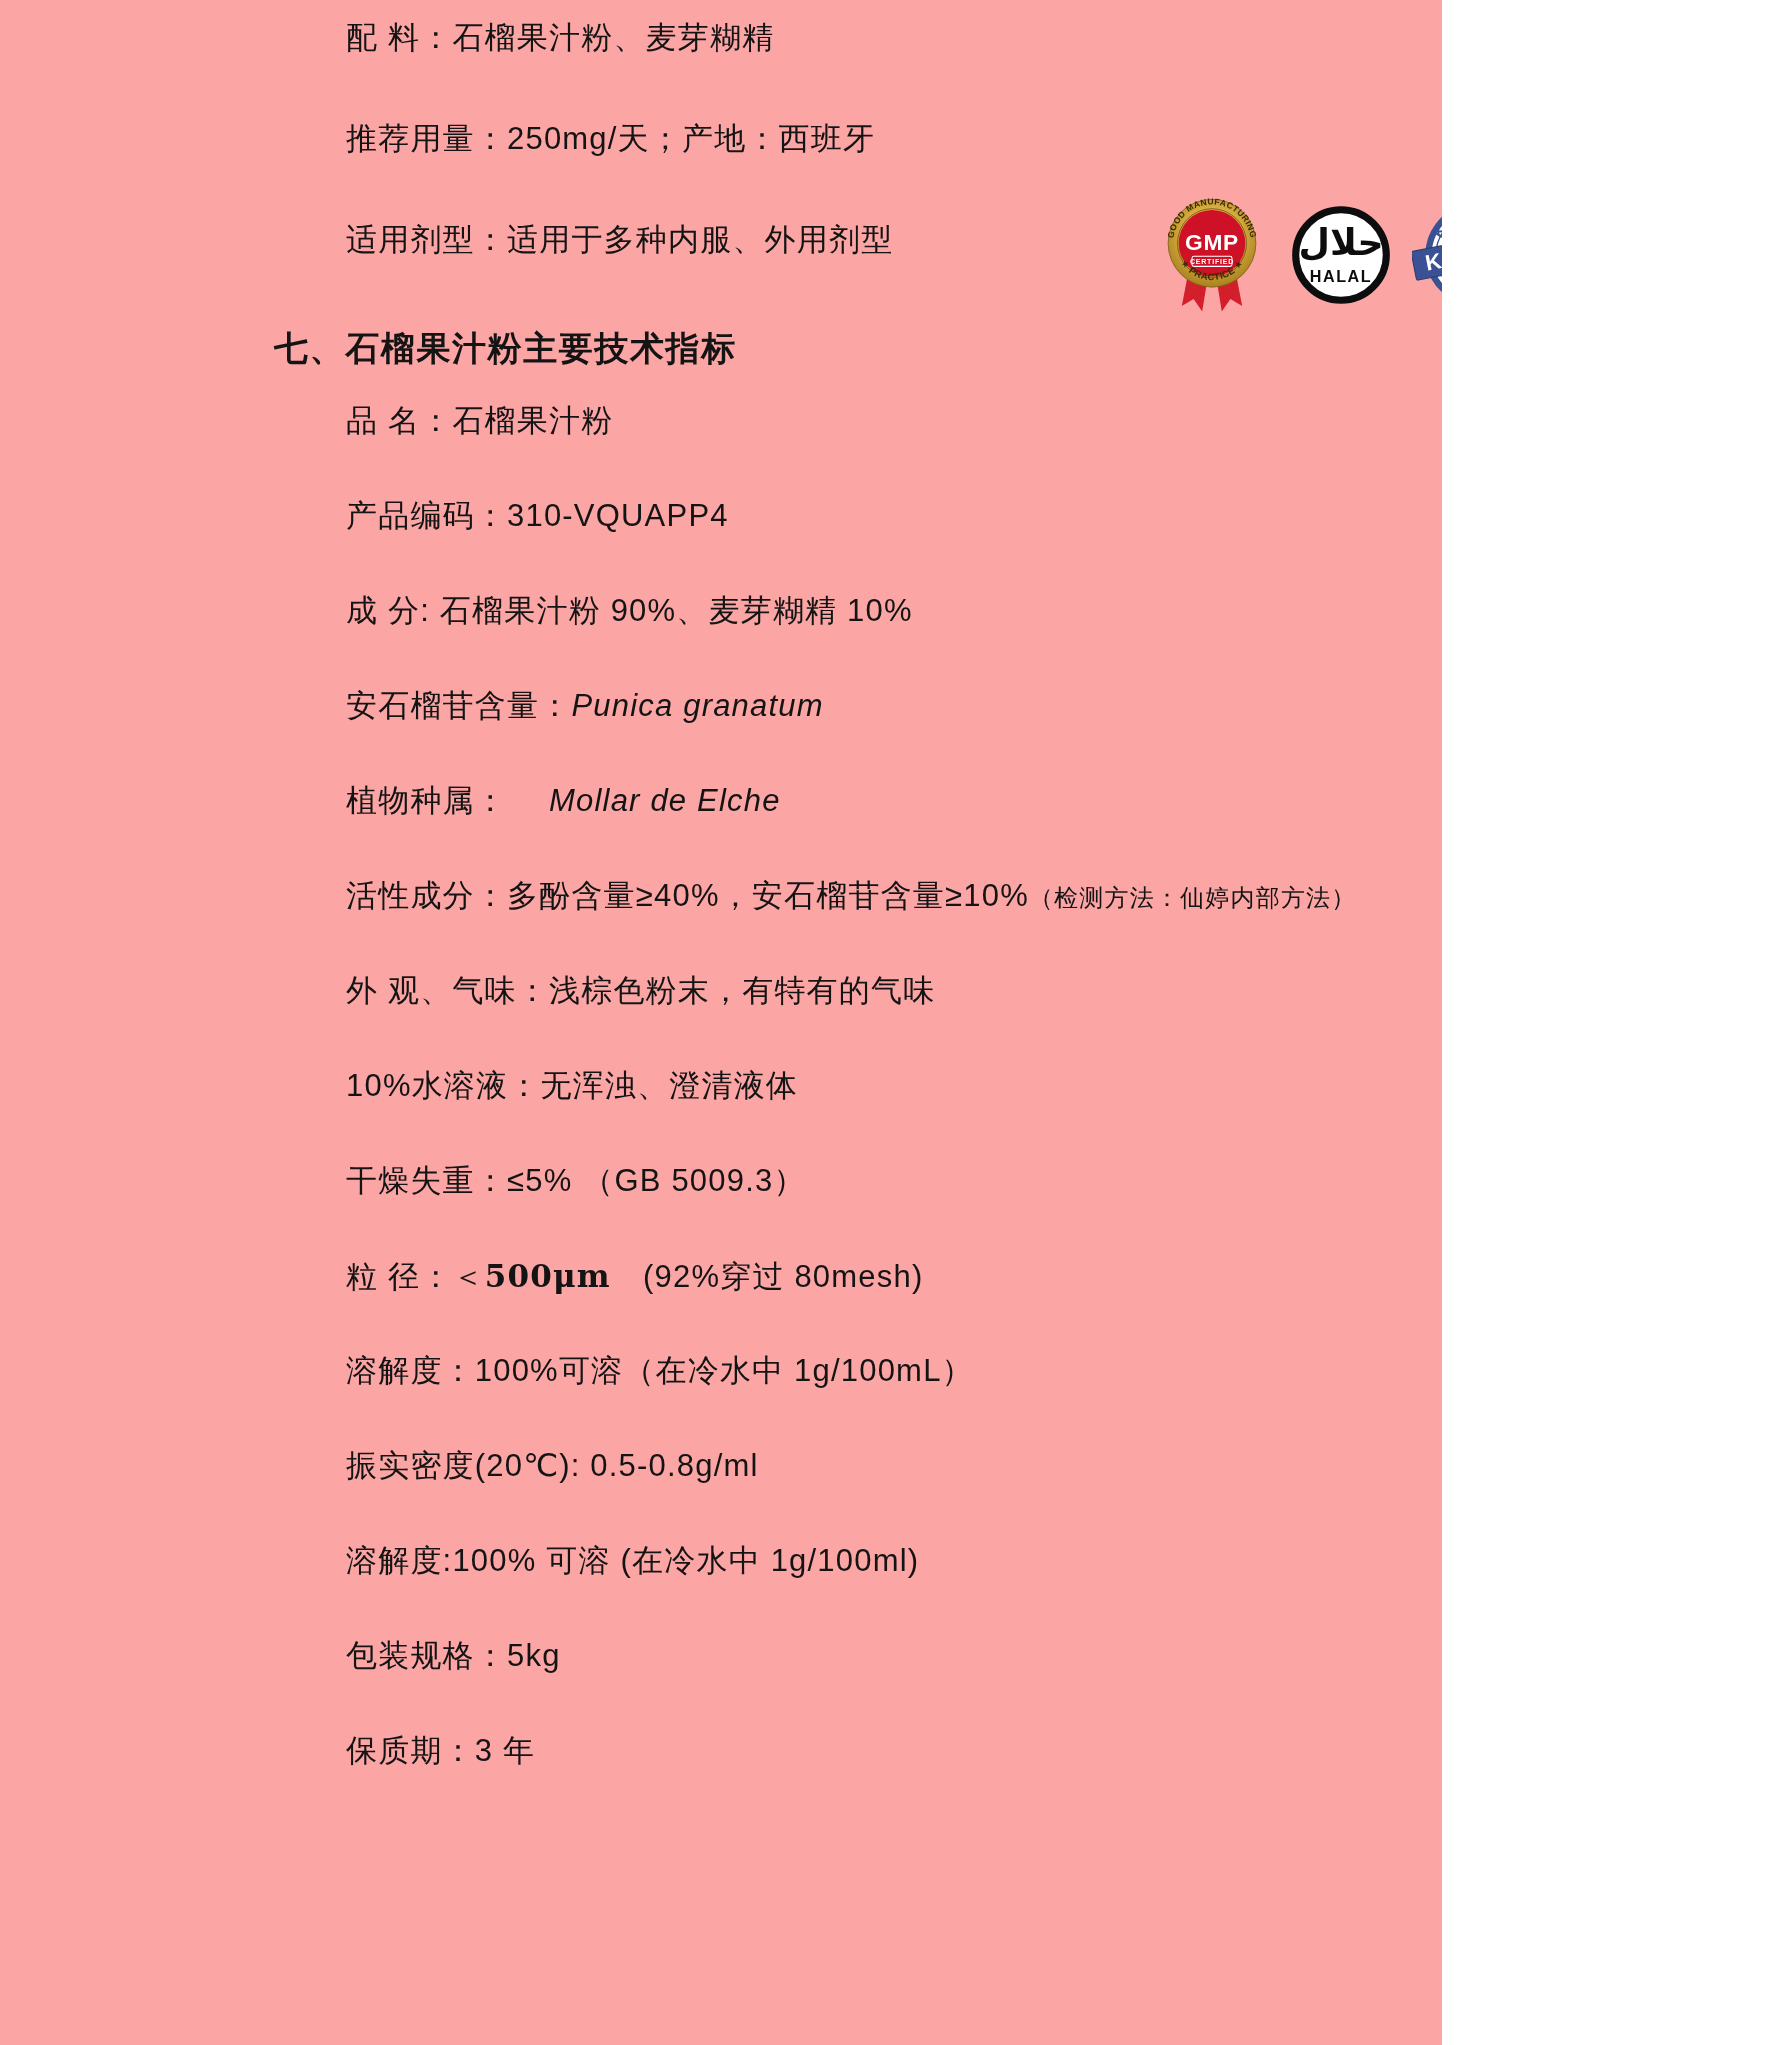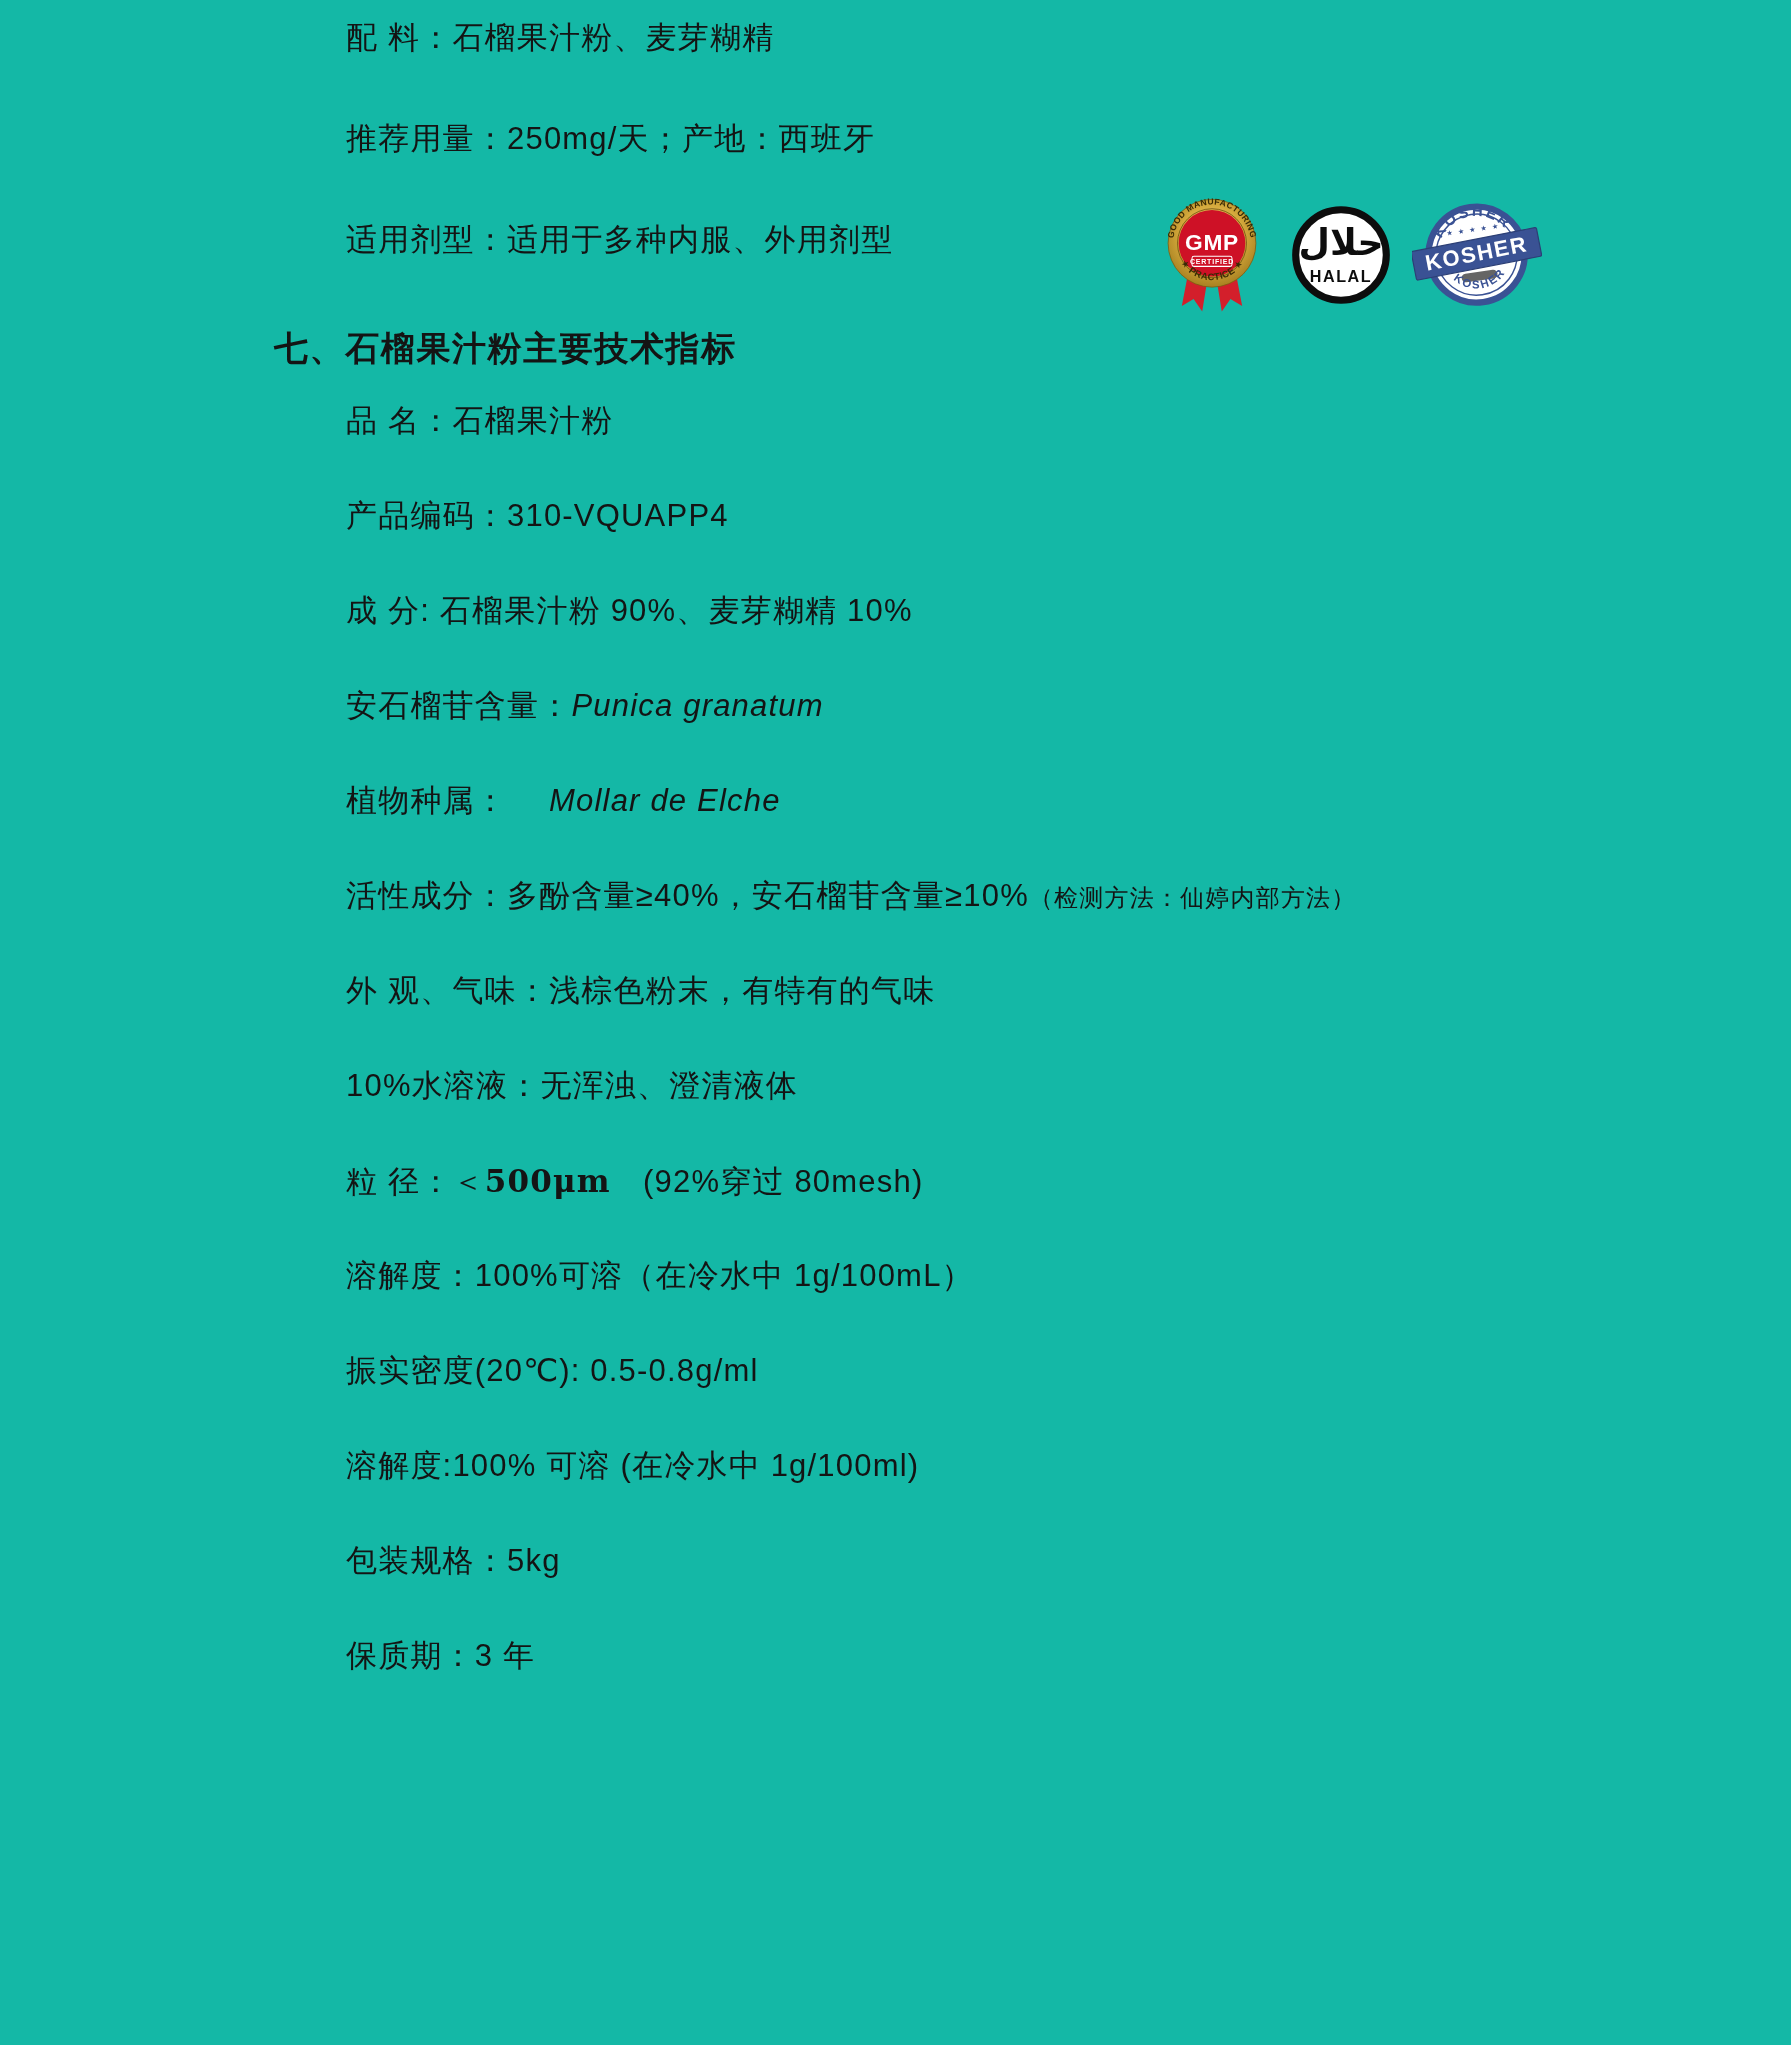--- a/index.html
+++ b/index.html
@@ -1,19 +1,19 @@
 <!DOCTYPE html>
 <html style="font-size:12.6px"><head>
 <meta charset="utf-8">
 <style>
   html,body { margin:0; padding:0; background:#ffffff; }
   .page {
     position:relative;
-    width:1791px; height:2046px;
-    background:#14b8a6;
+    width:1442px; height:2046px;
+    background:#fca5a5;
     overflow:hidden;
     color:#141414;
     font-family:"Liberation Sans","DejaVu Sans",sans-serif;
   }
   .intro-lines { padding-top:19.7px; }
   .line {
     padding-left:346px;
     font-size:31px;
     line-height:36px;
     height:36px;
@@ -118,20 +118,21 @@
 
   <div class="spec-lines" id="spec-lines">
       <div class="line spec-line"><span>品 名：石榴果汁粉</span></div>
       <div class="line spec-line"><span>产品编码：310-VQUAPP4</span></div>
       <div class="line spec-line"><span>成 分: 石榴果汁粉 90%、麦芽糊精 10%</span></div>
       <div class="line spec-line"><span>安石榴苷含量：</span><span class="seg-italic">Punica granatum</span></div>
       <div class="line spec-line"><span>植物种属：　 </span><span class="seg-italic">Mollar de Elche</span></div>
       <div class="line spec-line"><span>活性成分：多酚含量≥40%，安石榴苷含量≥10%</span><span class="seg-small">（检测方法：仙婷内部方法）</span></div>
       <div class="line spec-line"><span>外 观、气味：浅棕色粉末，有特有的气味</span></div>
       <div class="line spec-line"><span>10%水溶液：无浑浊、澄清液体</span></div>
+      <div class="line spec-line"><span>干燥失重：≤5% （GB 5009.3）</span></div>
       <div class="line spec-line"><span>粒 径：＜</span><span class="seg-bold">500μm</span><span>　(92%穿过 80mesh)</span></div>
       <div class="line spec-line"><span>溶解度：100%可溶（在冷水中 1g/100mL）</span></div>
       <div class="line spec-line"><span>振实密度(20℃): 0.5-0.8g/ml</span></div>
       <div class="line spec-line"><span>溶解度:100% 可溶 (在冷水中 1g/100ml)</span></div>
       <div class="line spec-line"><span>包装规格：5kg</span></div>
       <div class="line spec-line"><span>保质期：3 年</span></div>
     </div>
 
 </div>
 

